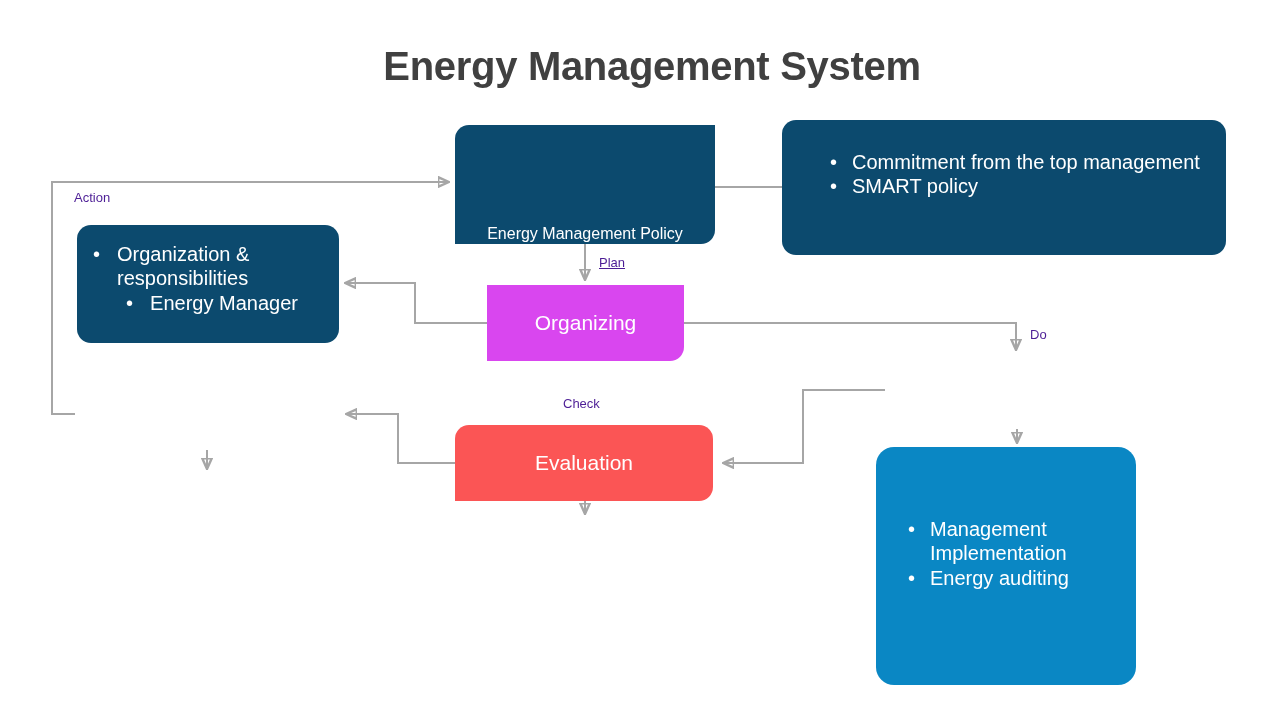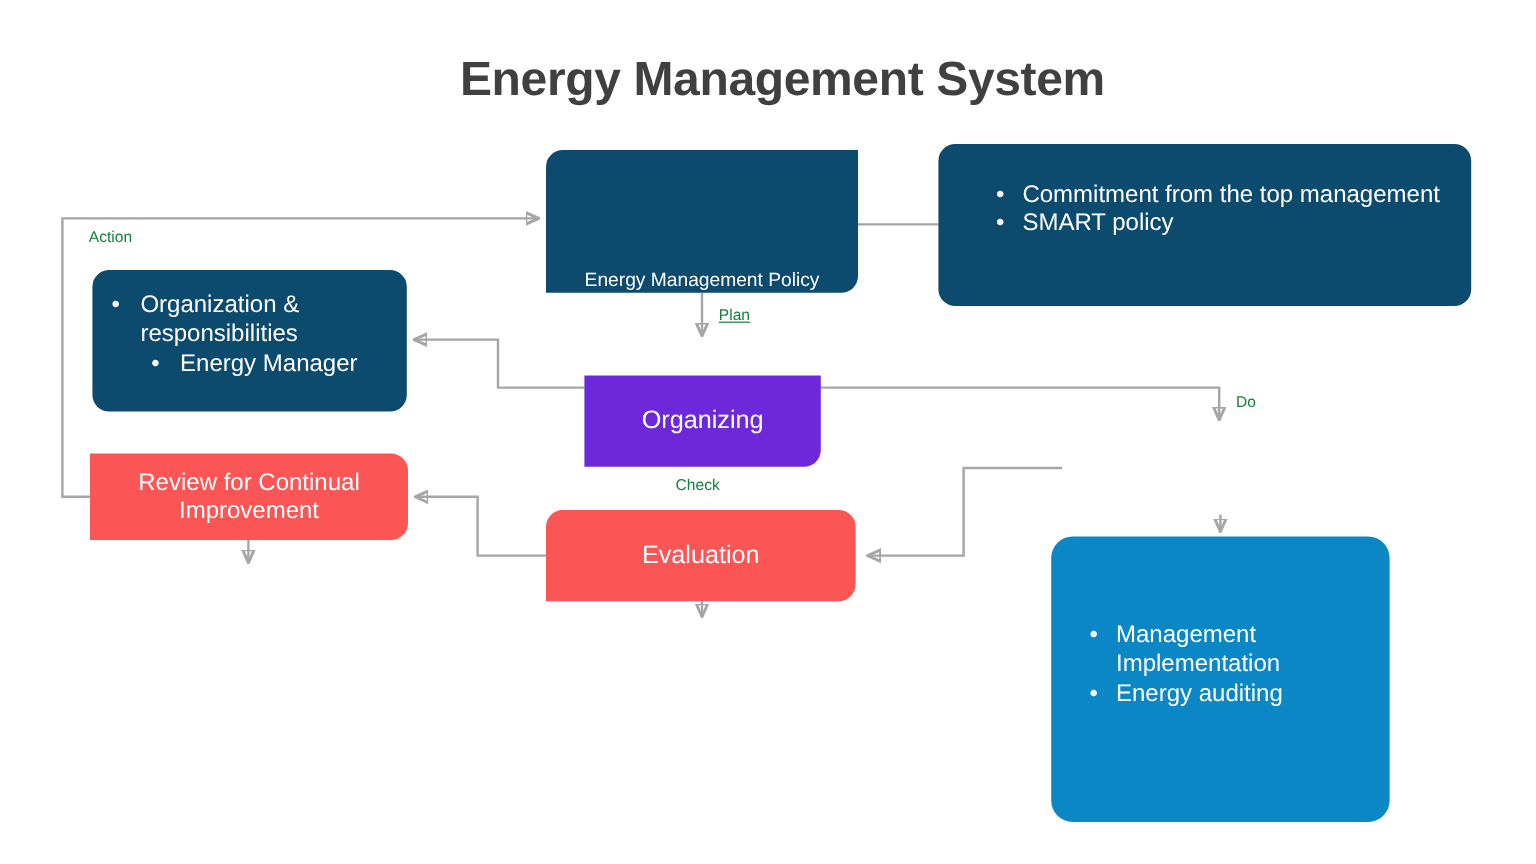--- a/index.html
+++ b/index.html
@@ -61,21 +61,21 @@
     content: "\2022";
     position: absolute;
     left: 6px;
     top: 0;
     font-size: 1em;
     line-height: inherit;
   }
 
   
   .c-purple { background: #0c4a6e; }
-  .c-teal   { background: #6d28d9; margin-top: 28px; }
+  .c-teal   { background: #d946ef; }
   .c-red    { background: #fb5555; }
   .c-blue   { background: #0a87c4; }
 
   
   #node-policy {
     left: 455px; top: 125px; width: 260px; height: 119px;
     border-radius: 14px 0 14px 0;
     font-size: 16px;
     align-items: flex-end;
   }
@@ -97,21 +97,21 @@
     padding: 17px 8px 12px 10px;
     text-align: center;
   }
   #node-organization ul li { padding-left: 30px; text-align: left; display: inline-block; }
   #node-planning {
     left: 885px; top: 355px; width: 262px; height: 74px;
     border-radius: 14px 14px 0 14px;
     font-size: 20px;
   }
   #node-mgmt-impl {
-    left: 876px; top: 447px; width: 282px; height: 238px;
+    left: 876px; top: 447px; width: 260px; height: 238px;
     border-radius: 18px;
     font-size: 20px;
     padding: 70px 10px 0 26px;
   }
   #node-review {
     left: 75px; top: 378px; width: 265px; height: 72px;
     border-radius: 0 14px 14px 0;
     font-size: 20px;
   }
   #node-mgmt-review {
@@ -131,21 +131,21 @@
   #node-measurement {
     left: 455px; top: 518px; width: 262px; height: 135px;
     border-radius: 14px;
     font-size: 20px;
   }
 
   
   .edge-label {
     position: absolute;
     font-size: 13px;
-    color: #15803d;
+    color: #4c1d95;
     white-space: nowrap;
   }
   #label-action { left: 74px; top: 190px; }
   #label-plan   { left: 599px; top: 255px; text-decoration: underline; }
   #label-do     { left: 1030px; top: 327px; }
   #label-check  { left: 563px; top: 396px; }
 
   
   #edges {
     position: absolute;
@@ -218,23 +218,20 @@
   </div>
 
 
   <div class="node c-blue bullets" id="node-mgmt-impl">
     <ul>
       <li>Management Implementation</li>
       <li>Energy auditing</li>
     </ul>
   </div>
 
-  <div class="node c-red" id="node-review">
-    <div class="node-text">Review for Continual Improvement</div>
-  </div>
 
 
   <div class="node c-red" id="node-evaluation">
     <div class="node-text">Evaluation</div>
   </div>
 
 
 </div>
 
 </body></html>

